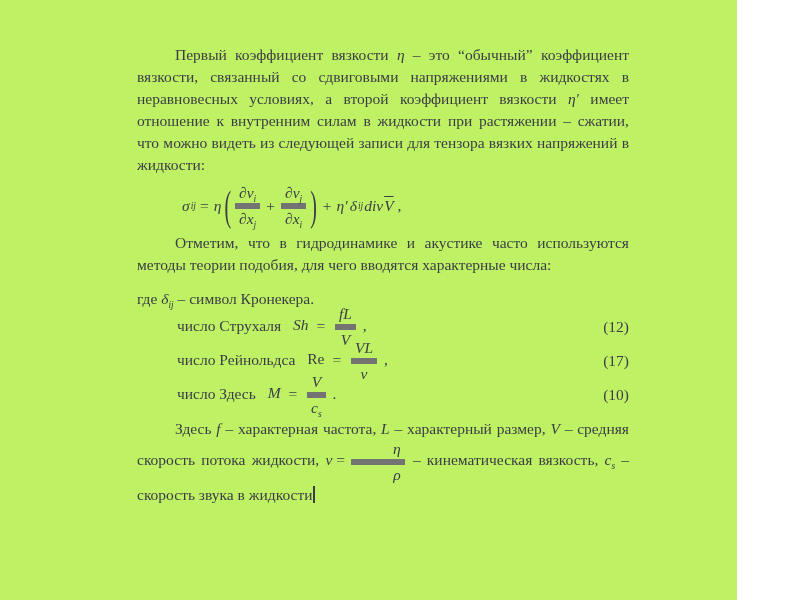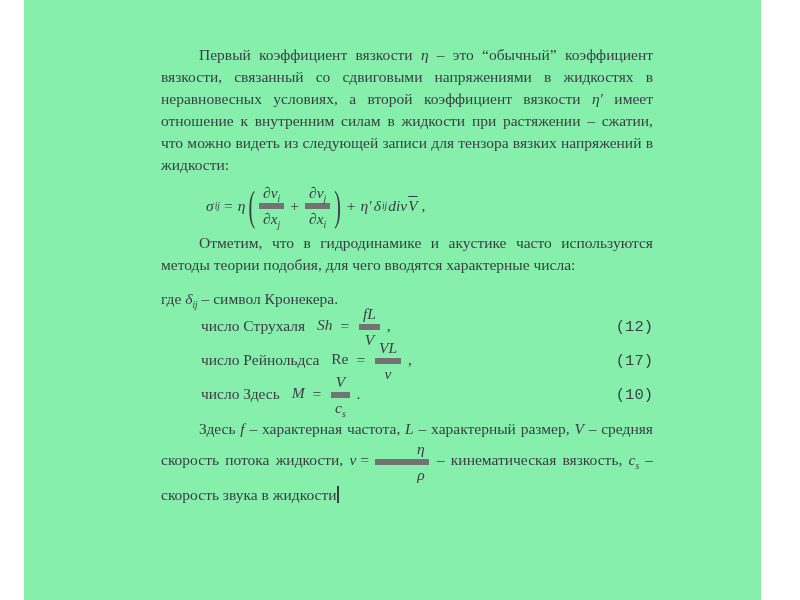--- a/index.html
+++ b/index.html
@@ -6,22 +6,21 @@
   html, body { width: 800px; height: 600px; }
   body {
     background: #ffffff;
     font-family: "Liberation Serif", "DejaVu Serif", serif;
     overflow: hidden;
   }
   .canvas {
     position: relative;
     width: 737px;
     height: 600px;
-    background: #86efac;
-    margin-left: 24px;
+    background: #bef264;
   }
   .textblock {
     position: absolute;
     left: 137px;
     top: 44px;
     width: 492px;
     color: #3c3c46;
     font-size: 15.5px;
     cursor: text;
   }
@@ -81,21 +80,21 @@
   
   .eq-row {
     display: flex;
     justify-content: space-between;
     align-items: center;
     height: 34px;
     padding-left: 40px;
   }
   .eq-left { display: inline-block; }
   .eq-label { margin-right: 8px; text-align: right; }
-  .eq-no { color: #3c3c46; font-family: Liberation Mono, monospace; }
+  .eq-no { color: #3c3c46; }
 
   .p-final { margin-top: 6px; }
 
   .caret {
     display: inline-block;
     width: 1.5px;
     height: 17px;
     background: #3c3c46;
     vertical-align: text-bottom;
     margin-left: 1px;

